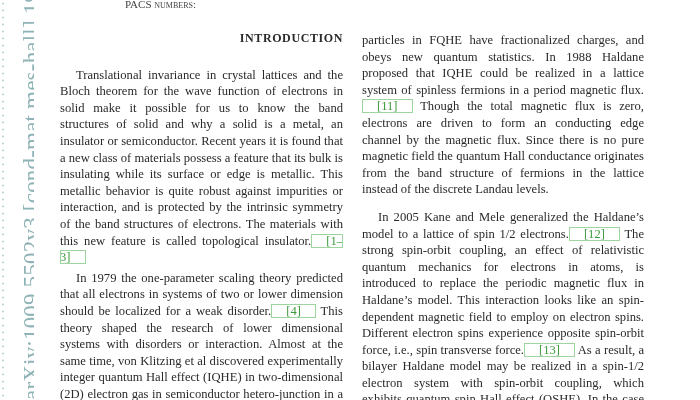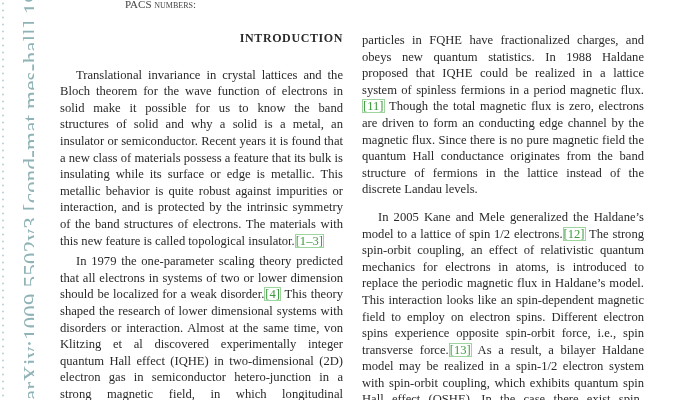--- a/index.html
+++ b/index.html
@@ -38,21 +38,21 @@
   .col-left { left: 60px; width: 283px; top: 26px; }
   .col-right { left: 362px; width: 282px; top: 28px; }
   .section-title {
     text-align: right; font-weight: bold; font-size: 12px;
     letter-spacing: 0.6px; margin: 0 0 20px 0;
   }
   .para { margin: 0; text-indent: 16px; }
   .para + .para { margin-top: 4px; }
   .para.noindent { text-indent: 0; }
   .para.gap { margin-top: 11px; }
-  .cite { color: #3c9a3c; outline: 1px solid #9ed59e; outline-offset: -1px; padding: 0 1px; }
+  .cite { color: #3c9a3c; outline: 1px solid #9ed59e; outline-offset: -1px; padding: 0 15px; }
 </style>
 </head>
 <body>
 
 <div class="arxiv-stamp">
   <div class="dots"></div>
   <div class="stamp-text">arXiv:1009.5502v3  [cond-mat.mes-hall]  19</div>
 </div>
 
 <div class="page">

